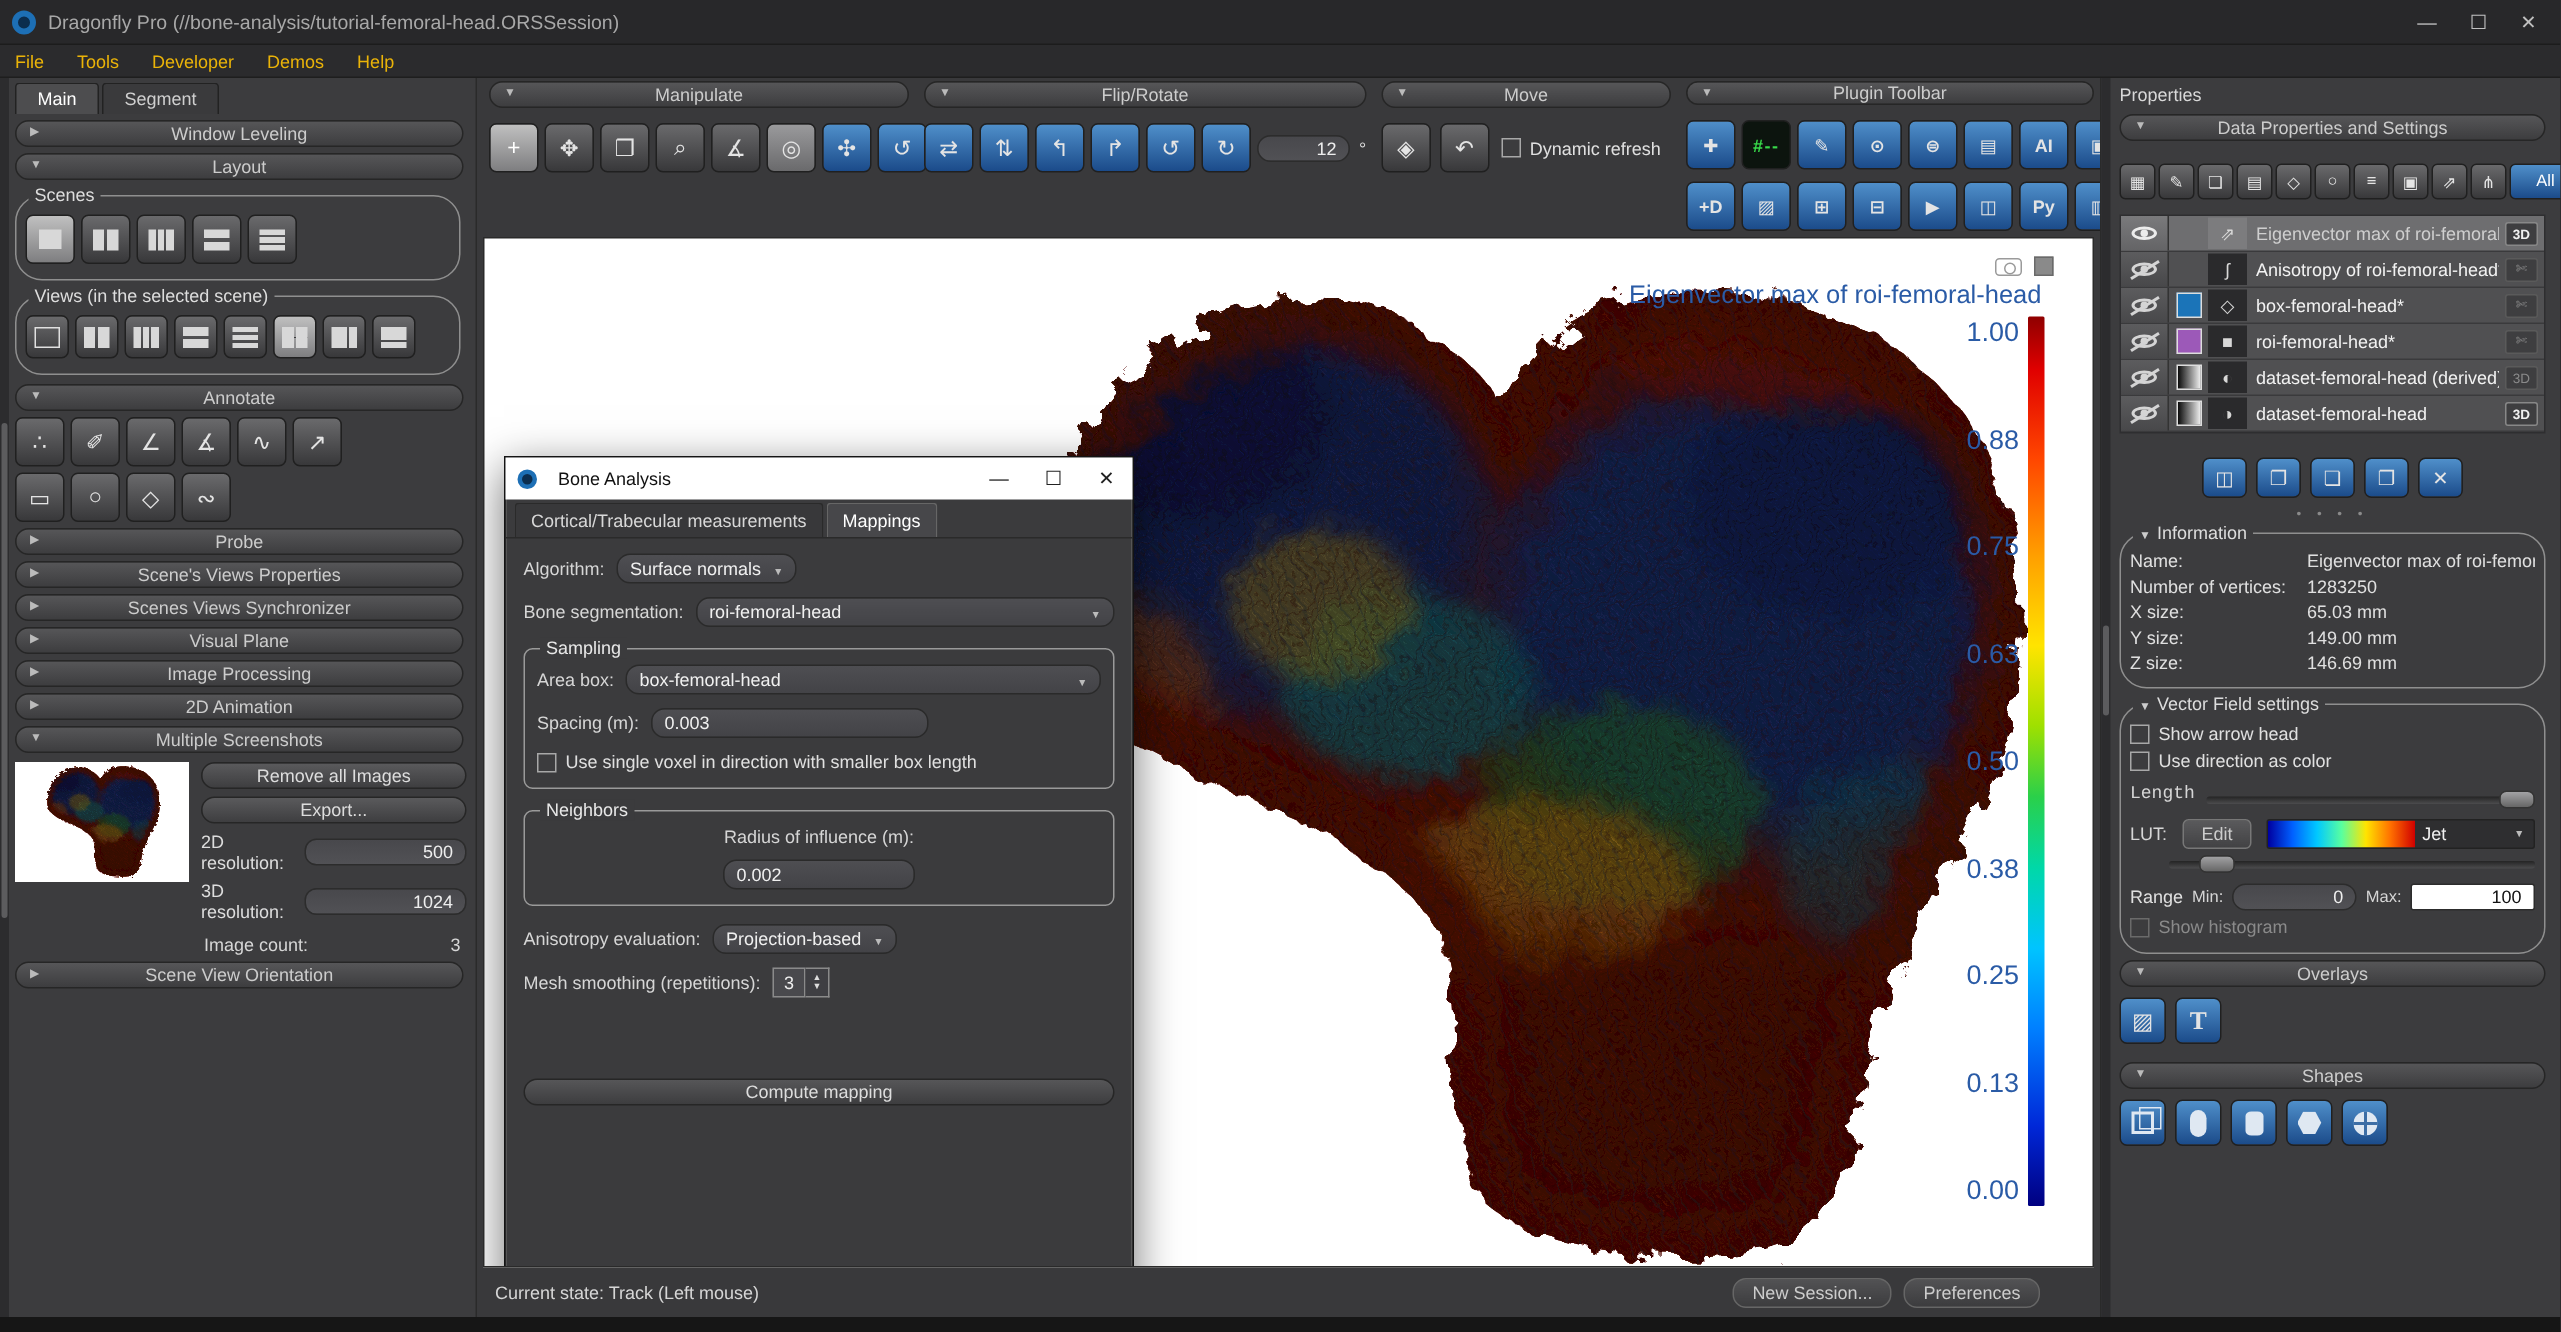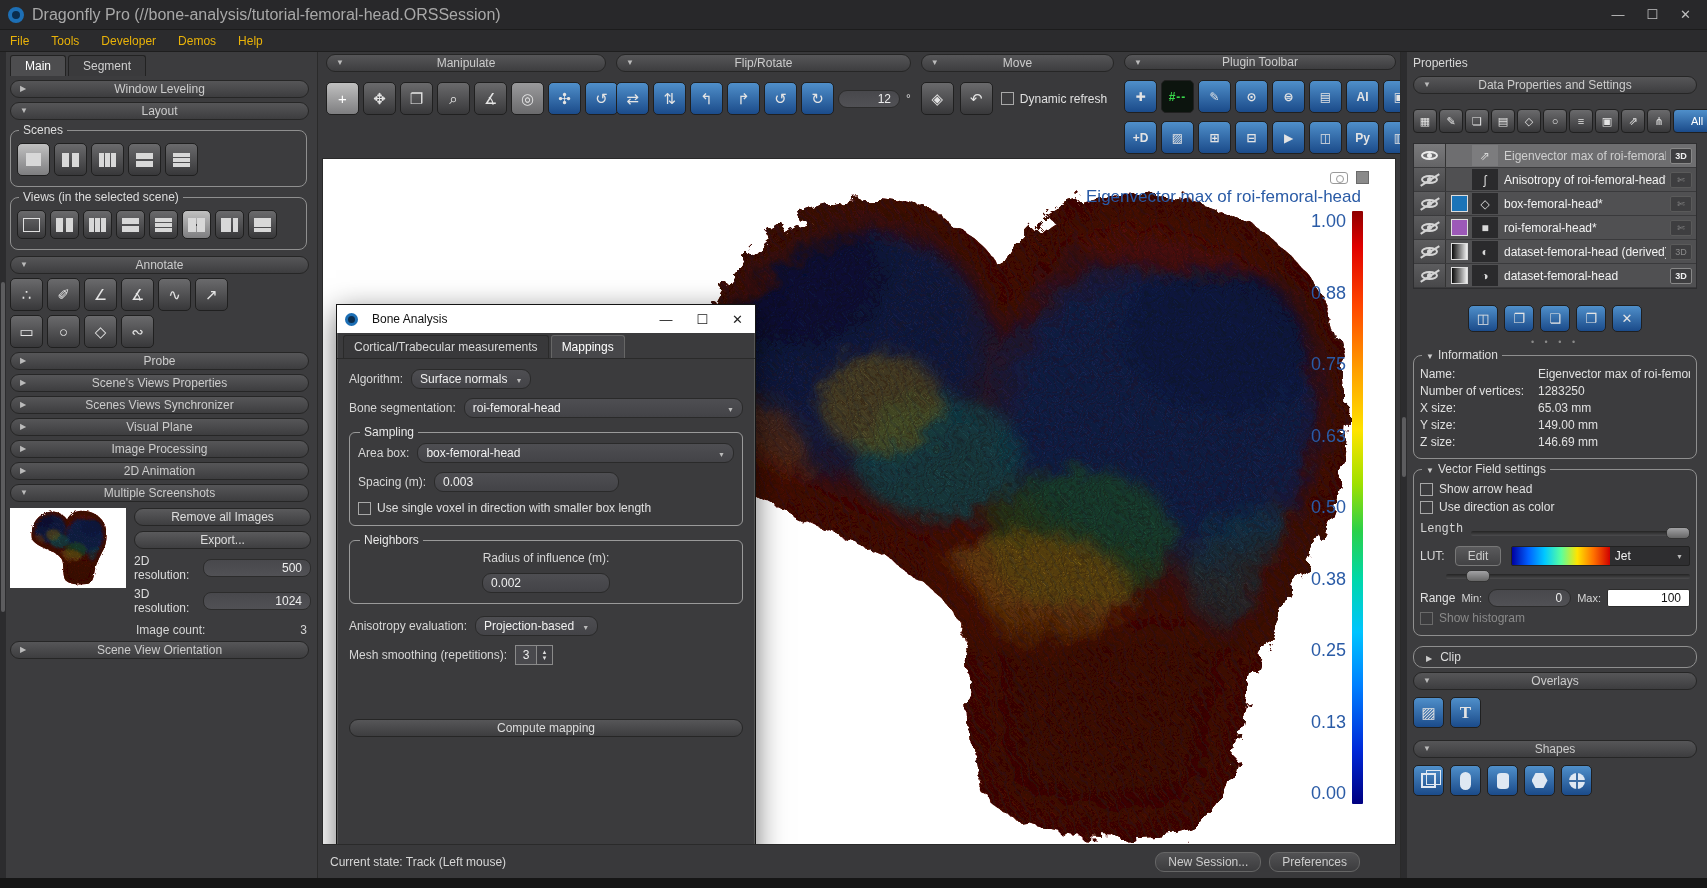--- a/index.html
+++ b/index.html
@@ -3,21 +3,21 @@
 <meta charset="utf-8">
 <style>
   * { margin:0; padding:0; box-sizing:border-box; }
   html,body { background:#222; }
   body { font-family:"Liberation Sans","DejaVu Sans",sans-serif; font-size:12px; color:#d6d6d6; }
   .app { position:relative; width:1707px; height:888px; background:#39393b; overflow:hidden; }
 
   
   .titlebar { height:30px; background:#28282a; display:flex; align-items:center; padding:0 8px; border-bottom:1px solid #1c1c1c; }
   .logo { width:16px; height:16px; border-radius:50%; border:4px solid #1d6fb5; background:#0b2d4e; margin-right:8px; flex:none; }
-  .title-text { color:#a8a8a8; font-size:16px; flex:1; }
+  .title-text { color:#a8a8a8; font-size:13px; flex:1; }
   .winbtns { display:flex; gap:22px; margin-right:8px; color:#c0c0c0; font-size:13px; }
   .winbtns span { cursor:default; }
 
   
   .menubar { height:22px; background:#2b2b2d; display:flex; align-items:center; gap:22px; padding:0 10px; border-bottom:1px solid #1e1e1e; }
   .menubar span { color:#eab308; }
 
   
   .main { position:absolute; top:52px; left:0; right:0; bottom:10px; display:flex; }
   .bottomstrip { position:absolute; left:0; right:0; bottom:0; height:10px; background:#161616; }
@@ -29,21 +29,21 @@
   .tabs-row { display:flex; height:24px; align-items:flex-end; gap:2px; padding-left:2px; }
   .tab { padding:3px 14px; background:#3a3a3c; border:1px solid #222; border-bottom:none; border-radius:3px 3px 0 0; color:#cfcfcf; }
   .tab.active { background:#4d4d4f; color:#fff; }
 
   .pill { height:18px; margin:4px 8px 3px 2px; border-radius:9px; background:linear-gradient(#565658,#3d3d3f);
           border:1px solid #262626; display:flex; align-items:center; justify-content:center; position:relative; color:#ccc; cursor:default; }
   .pill .arr { position:absolute; left:9px; top:1px; font-size:10px; color:#bbb; }
   .pill.exp .arr::before { content:"▼"; font-size:8px; }
   .pill.col .arr::before { content:"▶"; font-size:8px; }
 
-  .gbox { border:1px solid #8f8f8f; border-radius:8px; margin:10px 10px 6px 2px; padding:8px 6px 6px 6px; position:relative; }
+  .gbox { border:1px solid #8f8f8f; border-radius:18px; margin:10px 10px 6px 2px; padding:8px 6px 6px 6px; position:relative; }
   .gbox > .glabel { position:absolute; top:-8px; left:8px; background:#3c3c3e; padding:0 4px; color:#ddd; }
   .gbox > .glabel .arr { font-size:8px; color:#ccc; margin-right:4px; }
 
   .ibtn { width:33px; height:33px; border-radius:5px; background:linear-gradient(#6a6a6c,#38383a); border:1px solid #202020;
           color:#e4e4e4; display:flex; align-items:center; justify-content:center; font-size:15px; cursor:default; flex:none; }
   .ibtn.small { width:29px; height:29px; }
   .ibtn.sel { background:linear-gradient(#c0c0c0,#7e7e80); color:#fff; }
   .ibtn.lightsel { background:linear-gradient(#9a9a9c,#6a6a6c); }
   .ibtn.blue { background:linear-gradient(#4f8fca,#1b4b8a); }
   .ibtn.console { background:#0c140e; color:#38d84a; font-size:10px; letter-spacing:1px; }
@@ -960,24 +960,20 @@
           <span class="minifield">0</span>
           <span style="font-size:11px;">Max:</span>
           <span class="minifield lite">100</span>
         </div>
         <label class="chkrow dim histrow">
           <span class="chk"></span>
           <span>Show histogram</span>
         </label>
       </div>
 
-      <div class="clipbox">
-        <span class="arr"></span>
-        <span>Clip</span>
-      </div>
 
       <div class="pill exp sect-gap">
         <span class="arr"></span>
         <span>Overlays</span>
       </div>
       <div class="brow">
         <div class="ibtn blue">
             <span>▨</span>
           </div>
         <div class="ibtn blue">

